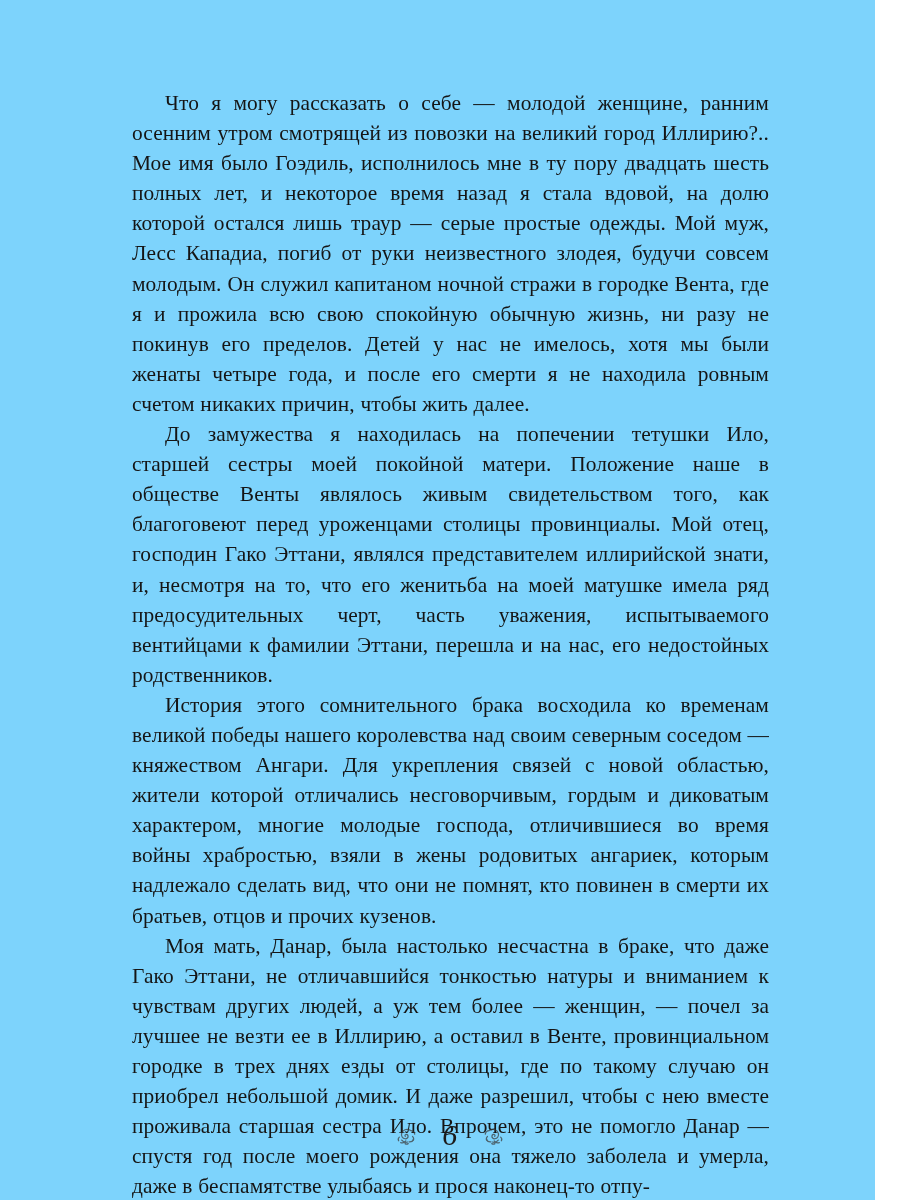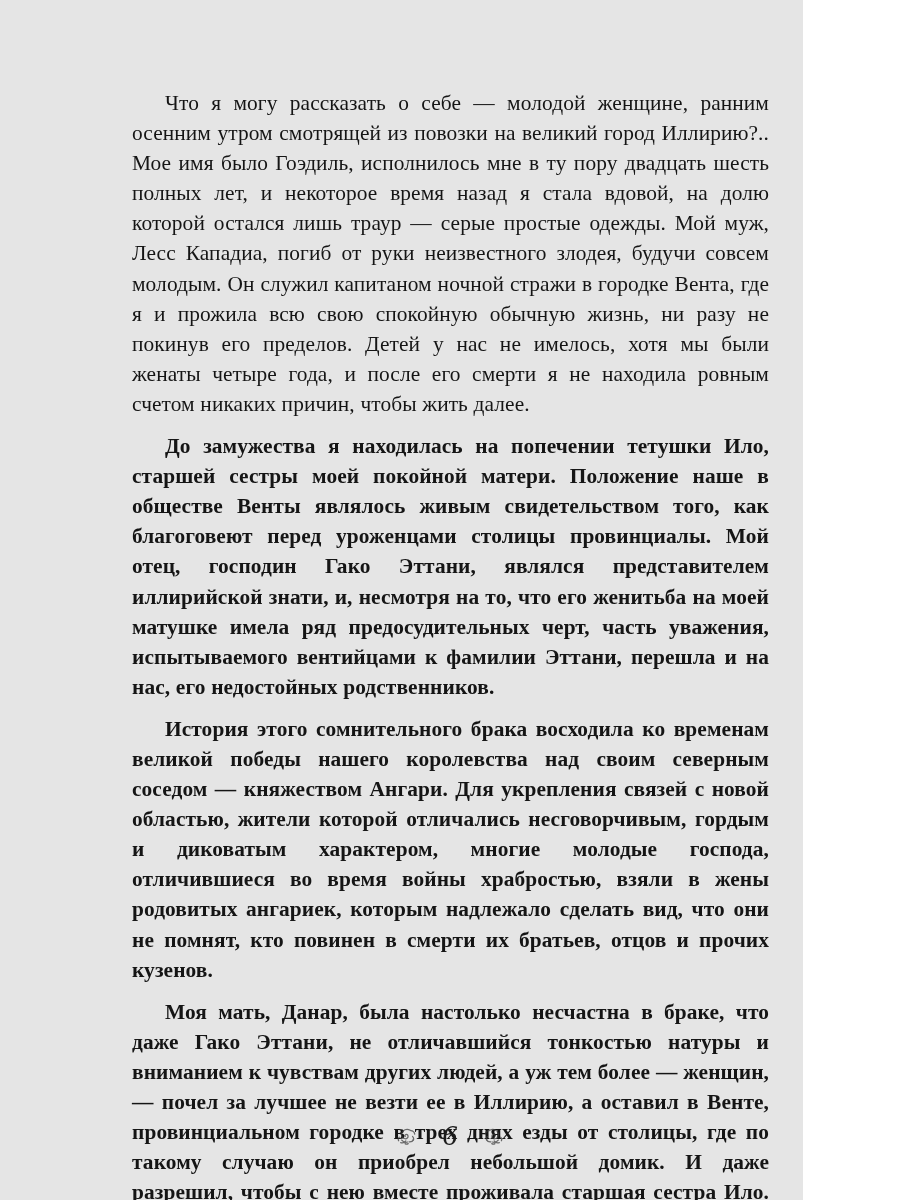--- a/index.html
+++ b/index.html
@@ -11,23 +11,23 @@
     width: 900px;
     height: 1200px;
     background: #ffffff;
     font-family: "Liberation Serif", "DejaVu Serif", serif;
     color: #141414;
     overflow: hidden;
   }
 
   .page {
     position: relative;
-    width: 803px;
+    width: 875px;
     height: 1200px;
-    background: #e5e5e5;
+    background: #7dd3fc;
     box-sizing: border-box;
   }
 
   .text-column {
     position: absolute;
     left: 132px;
     top: 88px;
     width: 637px;
   }
 
@@ -40,22 +40,21 @@
     text-indent: 33px;
     hyphens: manual;
     -webkit-hyphens: manual;
     word-spacing: 0.01em;
     letter-spacing: 0.004em;
     color: #151515;
   }
 
   
   .para + .para {
-    margin-top: 12px;
-    font-weight: bold;
+    margin-top: 0;
   }
 
   .footer {
     position: absolute;
     left: 0;
     top: 1108px;
     width: 900px;
     height: 56px;
     display: flex;
     align-items: center;

